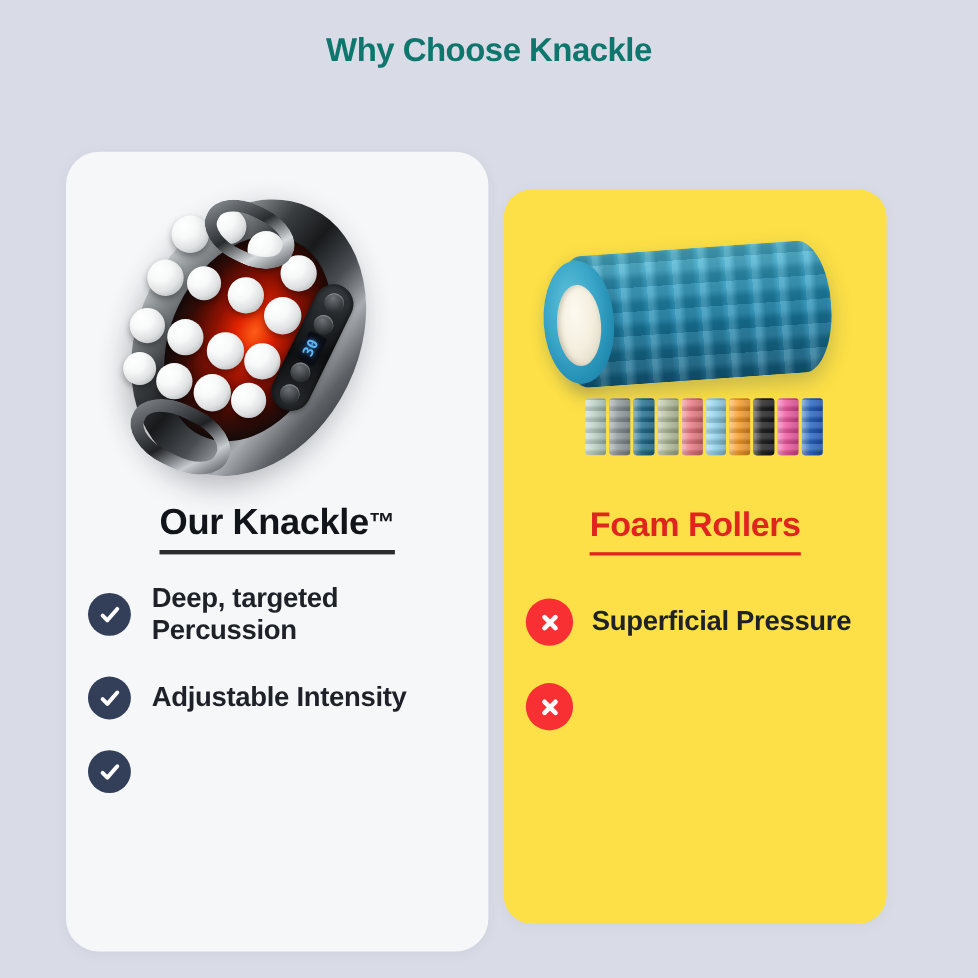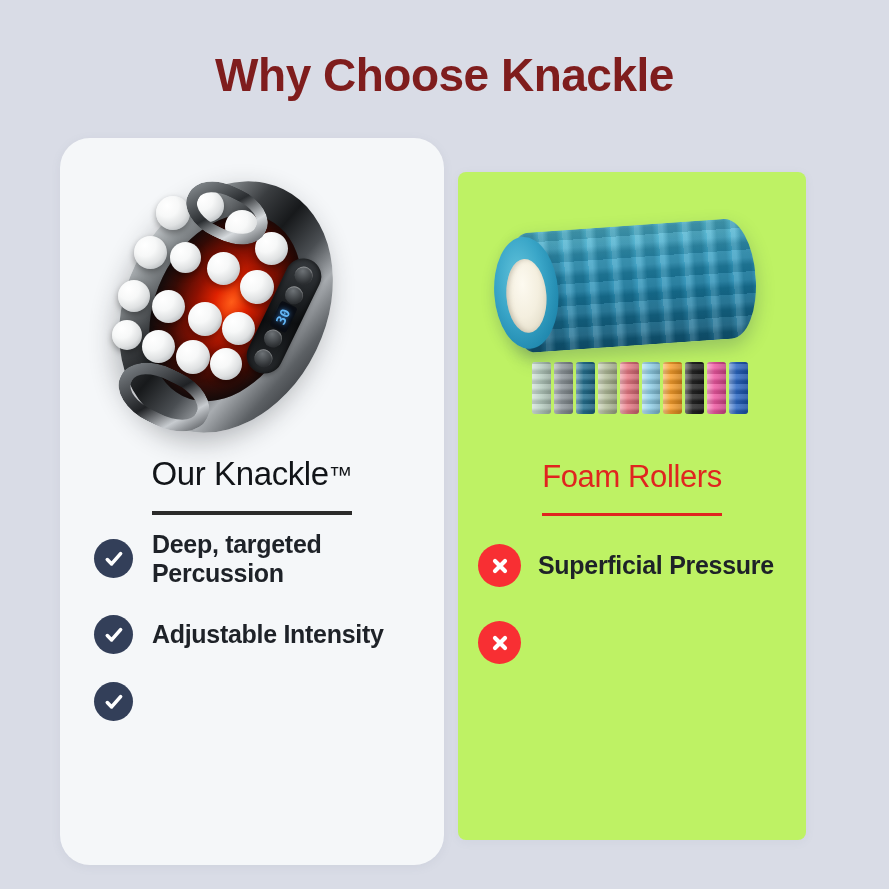--- a/index.html
+++ b/index.html
@@ -8,71 +8,71 @@
     background:#d9dce6;
     font-family:"Liberation Sans", sans-serif;
     position:relative;
     overflow:hidden;
     -webkit-font-smoothing:antialiased;
   }
 
   
   #page-title {
     position:absolute;
-    top:52px; left:0; width:889px;
+    top:31px; left:0; width:889px;
     text-align:center;
-    font-size:46px;
+    font-size:30px;
     font-weight:bold;
-    color:#7f1d1d;
+    color:#0f766e;
     letter-spacing:-0.5px;
     line-height:1.0;
   }
 
   
   .card { position:absolute; }
   #card-ours {
     left:60px; top:138px; width:384px; height:727px;
     background:#f5f7f9;
     border-radius:30px;
     box-shadow:0 2px 10px rgba(120,126,150,0.10);
   }
   #card-theirs {
     left:458px; top:172px; width:348px; height:668px;
-    background:#bef264;
-    border-radius:8px;
+    background:#fde047;
+    border-radius:26px;
     box-shadow:0 2px 10px rgba(120,126,150,0.08);
   }
 
   
   .card-heading { position:absolute; width:100%; text-align:center; }
   #heading-ours { top:318px; }
   #heading-theirs { top:288px; }
   .heading-text {
     display:inline-block;
     font-size:33px;
-    font-weight:normal;
+    font-weight:bold;
     line-height:1.1;
-    padding-bottom:19px;
+    padding-bottom:8px;
     letter-spacing:-0.4px;
     white-space:nowrap;
   }
   #heading-ours .heading-text {
     color:#111418;
     border-bottom:4px solid #2b2b2b;
   }
   #heading-theirs .heading-text {
     color:#e0251f;
     border-bottom:3px solid #e0251f;
     font-size:31px;
   }
   .tm { font-size:0.72em; vertical-align:2px; letter-spacing:0; }
 
   
   .feature-list { position:absolute; left:0; width:100%; }
-  #list-ours { top:392px; padding-left:34px; padding-right:18px; }
+  #list-ours { top:392px; padding-left:20px; padding-right:18px; }
   #list-theirs { top:372px; padding-left:20px; padding-right:10px; }
 
   .feature-row {
     display:flex;
     align-items:center;
     margin-bottom:28px;
   }
   #list-theirs .feature-row { margin-bottom:34px;text-align:center; }
 
   .feature-icon {

